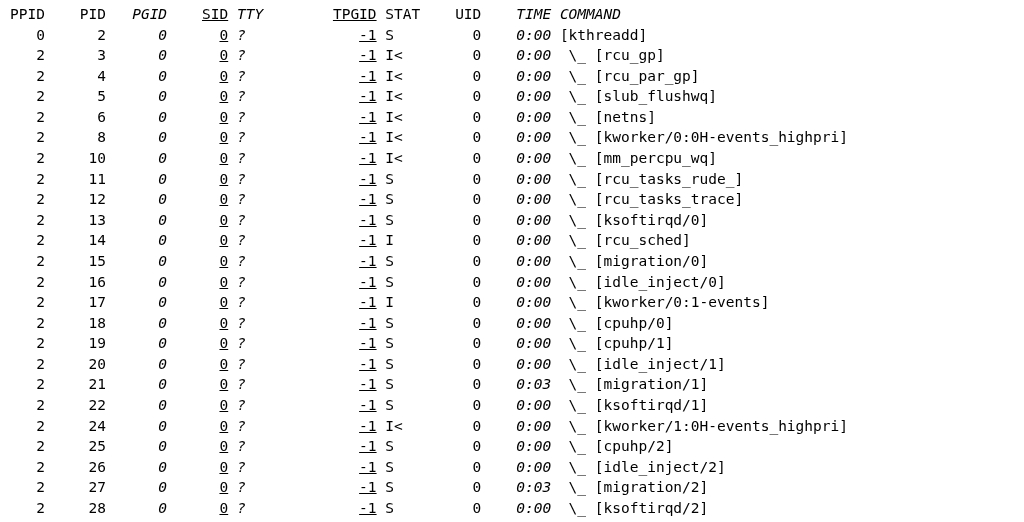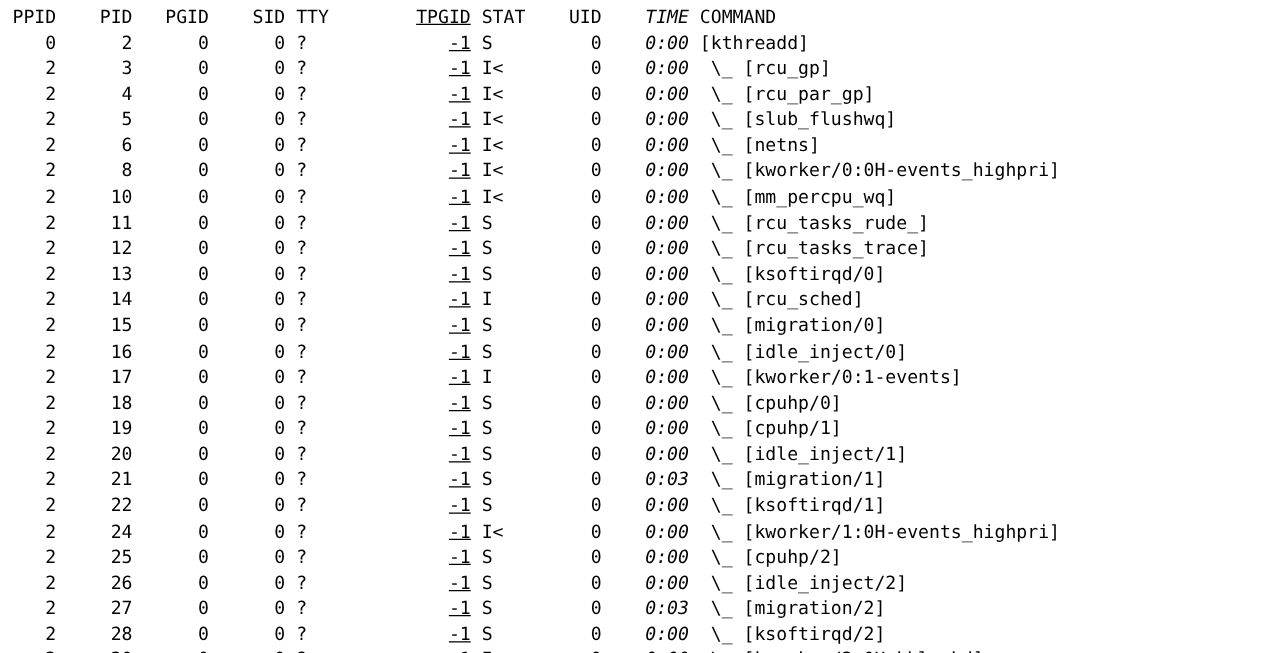--- a/index.html
+++ b/index.html
@@ -19,25 +19,25 @@
     span.c {
       display: inline-block;
       text-align: right;
     }
     span.l {
       display: inline-block;
       text-align: left;
     }
     .w-ppid   { width: 4ch; }
     .w-pid    { width: 7ch; }
-    .w-pgid   { width: 7ch; }
-    .w-sid    { width: 7ch; }
-    .w-tty    { width: 4ch; }      
+    .w-pgid   { width: 7ch; font-style: italic; }
+    .w-sid    { width: 7ch; text-decoration: underline; }
+    .w-tty    { width: 4ch; font-style: italic; }      
     .w-tpgid  { width: 12ch; text-decoration: underline; }
     .w-stat   { width: 5ch; }      
     .w-uid    { width: 6ch; }
     .w-time   { width: 8ch; font-style: italic; }
-    .w-cmdh   { width: 8ch; }      
+    .w-cmdh   { width: 8ch; font-style: italic; }      
   </style>
 </head>
 <body>
 
 <pre id="out"><div><span class="c w-ppid">PPID</span><span class="c w-pid">PID</span><span class="c w-pgid">PGID</span><span class="c w-sid">SID</span> <span class="l w-tty">TTY</span><span class="c w-tpgid">TPGID</span> <span class="l w-stat">STAT</span><span class="c w-uid">UID</span><span class="c w-time">TIME</span> <span class="l w-cmdh">COMMAND</span></div><div><span class="c w-ppid">0</span><span class="c w-pid">2</span><span class="c w-pgid">0</span><span class="c w-sid">0</span> <span class="l w-tty">?</span><span class="c w-tpgid">-1</span> <span class="l w-stat">S</span><span class="c w-uid">0</span><span class="c w-time">0:00</span><span class="l"> [kthreadd]</span></div><div><span class="c w-ppid">2</span><span class="c w-pid">3</span><span class="c w-pgid">0</span><span class="c w-sid">0</span> <span class="l w-tty">?</span><span class="c w-tpgid">-1</span> <span class="l w-stat">I&lt;</span><span class="c w-uid">0</span><span class="c w-time">0:00</span><span class="l">  \_ [rcu_gp]</span></div><div><span class="c w-ppid">2</span><span class="c w-pid">4</span><span class="c w-pgid">0</span><span class="c w-sid">0</span> <span class="l w-tty">?</span><span class="c w-tpgid">-1</span> <span class="l w-stat">I&lt;</span><span class="c w-uid">0</span><span class="c w-time">0:00</span><span class="l">  \_ [rcu_par_gp]</span></div><div><span class="c w-ppid">2</span><span class="c w-pid">5</span><span class="c w-pgid">0</span><span class="c w-sid">0</span> <span class="l w-tty">?</span><span class="c w-tpgid">-1</span> <span class="l w-stat">I&lt;</span><span class="c w-uid">0</span><span class="c w-time">0:00</span><span class="l">  \_ [slub_flushwq]</span></div><div><span class="c w-ppid">2</span><span class="c w-pid">6</span><span class="c w-pgid">0</span><span class="c w-sid">0</span> <span class="l w-tty">?</span><span class="c w-tpgid">-1</span> <span class="l w-stat">I&lt;</span><span class="c w-uid">0</span><span class="c w-time">0:00</span><span class="l">  \_ [netns]</span></div><div><span class="c w-ppid">2</span><span class="c w-pid">8</span><span class="c w-pgid">0</span><span class="c w-sid">0</span> <span class="l w-tty">?</span><span class="c w-tpgid">-1</span> <span class="l w-stat">I&lt;</span><span class="c w-uid">0</span><span class="c w-time">0:00</span><span class="l">  \_ [kworker/0:0H-events_highpri]</span></div><div><span class="c w-ppid">2</span><span class="c w-pid">10</span><span class="c w-pgid">0</span><span class="c w-sid">0</span> <span class="l w-tty">?</span><span class="c w-tpgid">-1</span> <span class="l w-stat">I&lt;</span><span class="c w-uid">0</span><span class="c w-time">0:00</span><span class="l">  \_ [mm_percpu_wq]</span></div><div><span class="c w-ppid">2</span><span class="c w-pid">11</span><span class="c w-pgid">0</span><span class="c w-sid">0</span> <span class="l w-tty">?</span><span class="c w-tpgid">-1</span> <span class="l w-stat">S</span><span class="c w-uid">0</span><span class="c w-time">0:00</span><span class="l">  \_ [rcu_tasks_rude_]</span></div><div><span class="c w-ppid">2</span><span class="c w-pid">12</span><span class="c w-pgid">0</span><span class="c w-sid">0</span> <span class="l w-tty">?</span><span class="c w-tpgid">-1</span> <span class="l w-stat">S</span><span class="c w-uid">0</span><span class="c w-time">0:00</span><span class="l">  \_ [rcu_tasks_trace]</span></div><div><span class="c w-ppid">2</span><span class="c w-pid">13</span><span class="c w-pgid">0</span><span class="c w-sid">0</span> <span class="l w-tty">?</span><span class="c w-tpgid">-1</span> <span class="l w-stat">S</span><span class="c w-uid">0</span><span class="c w-time">0:00</span><span class="l">  \_ [ksoftirqd/0]</span></div><div><span class="c w-ppid">2</span><span class="c w-pid">14</span><span class="c w-pgid">0</span><span class="c w-sid">0</span> <span class="l w-tty">?</span><span class="c w-tpgid">-1</span> <span class="l w-stat">I</span><span class="c w-uid">0</span><span class="c w-time">0:00</span><span class="l">  \_ [rcu_sched]</span></div><div><span class="c w-ppid">2</span><span class="c w-pid">15</span><span class="c w-pgid">0</span><span class="c w-sid">0</span> <span class="l w-tty">?</span><span class="c w-tpgid">-1</span> <span class="l w-stat">S</span><span class="c w-uid">0</span><span class="c w-time">0:00</span><span class="l">  \_ [migration/0]</span></div><div><span class="c w-ppid">2</span><span class="c w-pid">16</span><span class="c w-pgid">0</span><span class="c w-sid">0</span> <span class="l w-tty">?</span><span class="c w-tpgid">-1</span> <span class="l w-stat">S</span><span class="c w-uid">0</span><span class="c w-time">0:00</span><span class="l">  \_ [idle_inject/0]</span></div><div><span class="c w-ppid">2</span><span class="c w-pid">17</span><span class="c w-pgid">0</span><span class="c w-sid">0</span> <span class="l w-tty">?</span><span class="c w-tpgid">-1</span> <span class="l w-stat">I</span><span class="c w-uid">0</span><span class="c w-time">0:00</span><span class="l">  \_ [kworker/0:1-events]</span></div><div><span class="c w-ppid">2</span><span class="c w-pid">18</span><span class="c w-pgid">0</span><span class="c w-sid">0</span> <span class="l w-tty">?</span><span class="c w-tpgid">-1</span> <span class="l w-stat">S</span><span class="c w-uid">0</span><span class="c w-time">0:00</span><span class="l">  \_ [cpuhp/0]</span></div><div><span class="c w-ppid">2</span><span class="c w-pid">19</span><span class="c w-pgid">0</span><span class="c w-sid">0</span> <span class="l w-tty">?</span><span class="c w-tpgid">-1</span> <span class="l w-stat">S</span><span class="c w-uid">0</span><span class="c w-time">0:00</span><span class="l">  \_ [cpuhp/1]</span></div><div><span class="c w-ppid">2</span><span class="c w-pid">20</span><span class="c w-pgid">0</span><span class="c w-sid">0</span> <span class="l w-tty">?</span><span class="c w-tpgid">-1</span> <span class="l w-stat">S</span><span class="c w-uid">0</span><span class="c w-time">0:00</span><span class="l">  \_ [idle_inject/1]</span></div><div><span class="c w-ppid">2</span><span class="c w-pid">21</span><span class="c w-pgid">0</span><span class="c w-sid">0</span> <span class="l w-tty">?</span><span class="c w-tpgid">-1</span> <span class="l w-stat">S</span><span class="c w-uid">0</span><span class="c w-time">0:03</span><span class="l">  \_ [migration/1]</span></div><div><span class="c w-ppid">2</span><span class="c w-pid">22</span><span class="c w-pgid">0</span><span class="c w-sid">0</span> <span class="l w-tty">?</span><span class="c w-tpgid">-1</span> <span class="l w-stat">S</span><span class="c w-uid">0</span><span class="c w-time">0:00</span><span class="l">  \_ [ksoftirqd/1]</span></div><div><span class="c w-ppid">2</span><span class="c w-pid">24</span><span class="c w-pgid">0</span><span class="c w-sid">0</span> <span class="l w-tty">?</span><span class="c w-tpgid">-1</span> <span class="l w-stat">I&lt;</span><span class="c w-uid">0</span><span class="c w-time">0:00</span><span class="l">  \_ [kworker/1:0H-events_highpri]</span></div><div><span class="c w-ppid">2</span><span class="c w-pid">25</span><span class="c w-pgid">0</span><span class="c w-sid">0</span> <span class="l w-tty">?</span><span class="c w-tpgid">-1</span> <span class="l w-stat">S</span><span class="c w-uid">0</span><span class="c w-time">0:00</span><span class="l">  \_ [cpuhp/2]</span></div><div><span class="c w-ppid">2</span><span class="c w-pid">26</span><span class="c w-pgid">0</span><span class="c w-sid">0</span> <span class="l w-tty">?</span><span class="c w-tpgid">-1</span> <span class="l w-stat">S</span><span class="c w-uid">0</span><span class="c w-time">0:00</span><span class="l">  \_ [idle_inject/2]</span></div><div><span class="c w-ppid">2</span><span class="c w-pid">27</span><span class="c w-pgid">0</span><span class="c w-sid">0</span> <span class="l w-tty">?</span><span class="c w-tpgid">-1</span> <span class="l w-stat">S</span><span class="c w-uid">0</span><span class="c w-time">0:03</span><span class="l">  \_ [migration/2]</span></div><div><span class="c w-ppid">2</span><span class="c w-pid">28</span><span class="c w-pgid">0</span><span class="c w-sid">0</span> <span class="l w-tty">?</span><span class="c w-tpgid">-1</span> <span class="l w-stat">S</span><span class="c w-uid">0</span><span class="c w-time">0:00</span><span class="l">  \_ [ksoftirqd/2]</span></div><div><span class="c w-ppid">2</span><span class="c w-pid">30</span><span class="c w-pgid">0</span><span class="c w-sid">0</span> <span class="l w-tty">?</span><span class="c w-tpgid">-1</span> <span class="l w-stat">I&lt;</span><span class="c w-uid">0</span><span class="c w-time">0:00</span><span class="l">  \_ [kworker/2:0H-kblockd]</span></div></pre>
 
 </body></html>

